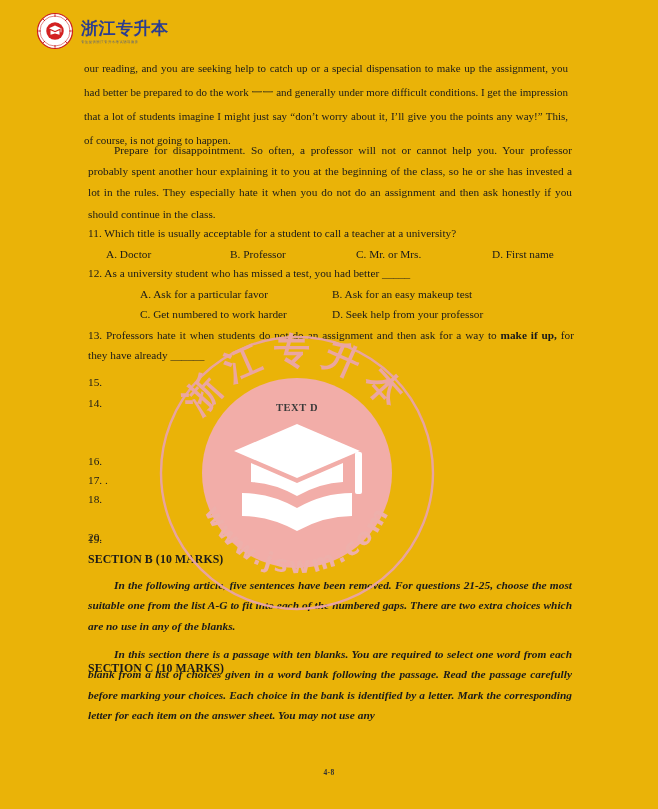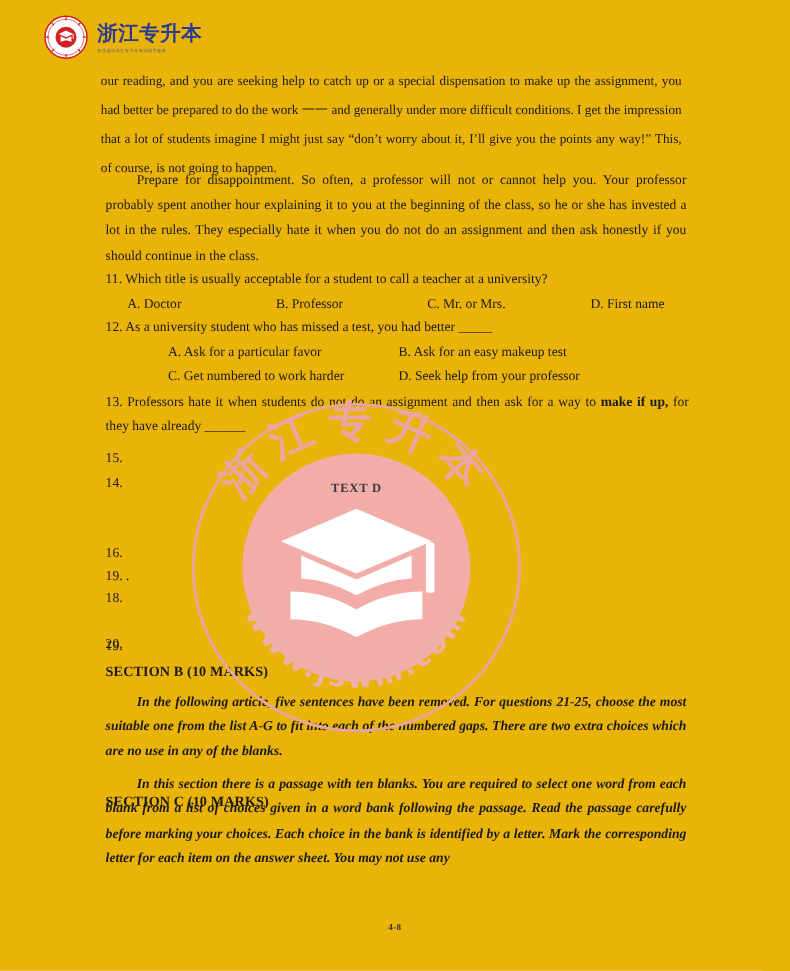--- a/index.html
+++ b/index.html
@@ -242,21 +242,21 @@
       <span>13.</span>
       <span>Professors hate it when students do not do an assignment and then ask for a way to </span><span class="b">make if up,</span>
       <span>for they have already ______</span>
     </div>
   </div>
 
   <div class="numline" style="top:354px;margin-top:40px;">14.</div>
   <div class="numline" style="top:373px;">15.</div>
 
   <div class="numline" style="top:452px;">16.</div>
-  <div class="numline" style="top:471px;">19. .</div>
+  <div class="numline" style="top:471px;">17. .</div>
   <div class="numline" style="top:490px;">18.</div>
   <div class="numline" style="top:518px;margin-top:12px;">19.</div>
   <div class="numline" style="top:528px;">20.</div>
 
   <div class="section-head" style="top:552px;">SECTION B (10 MARKS)</div>
   <div class="section-body" style="top:575px;">
     <span class="lead">In the following article, five sentences have been removed. For questions 21-25, choose the most suitable one from the list A-G to fit into each of the numbered gaps. There are two extra choices which are no use in any of the blanks.</span>
   </div>
 
   <div class="section-head" style="top:661px;">SECTION C (10 MARKS)</div>

